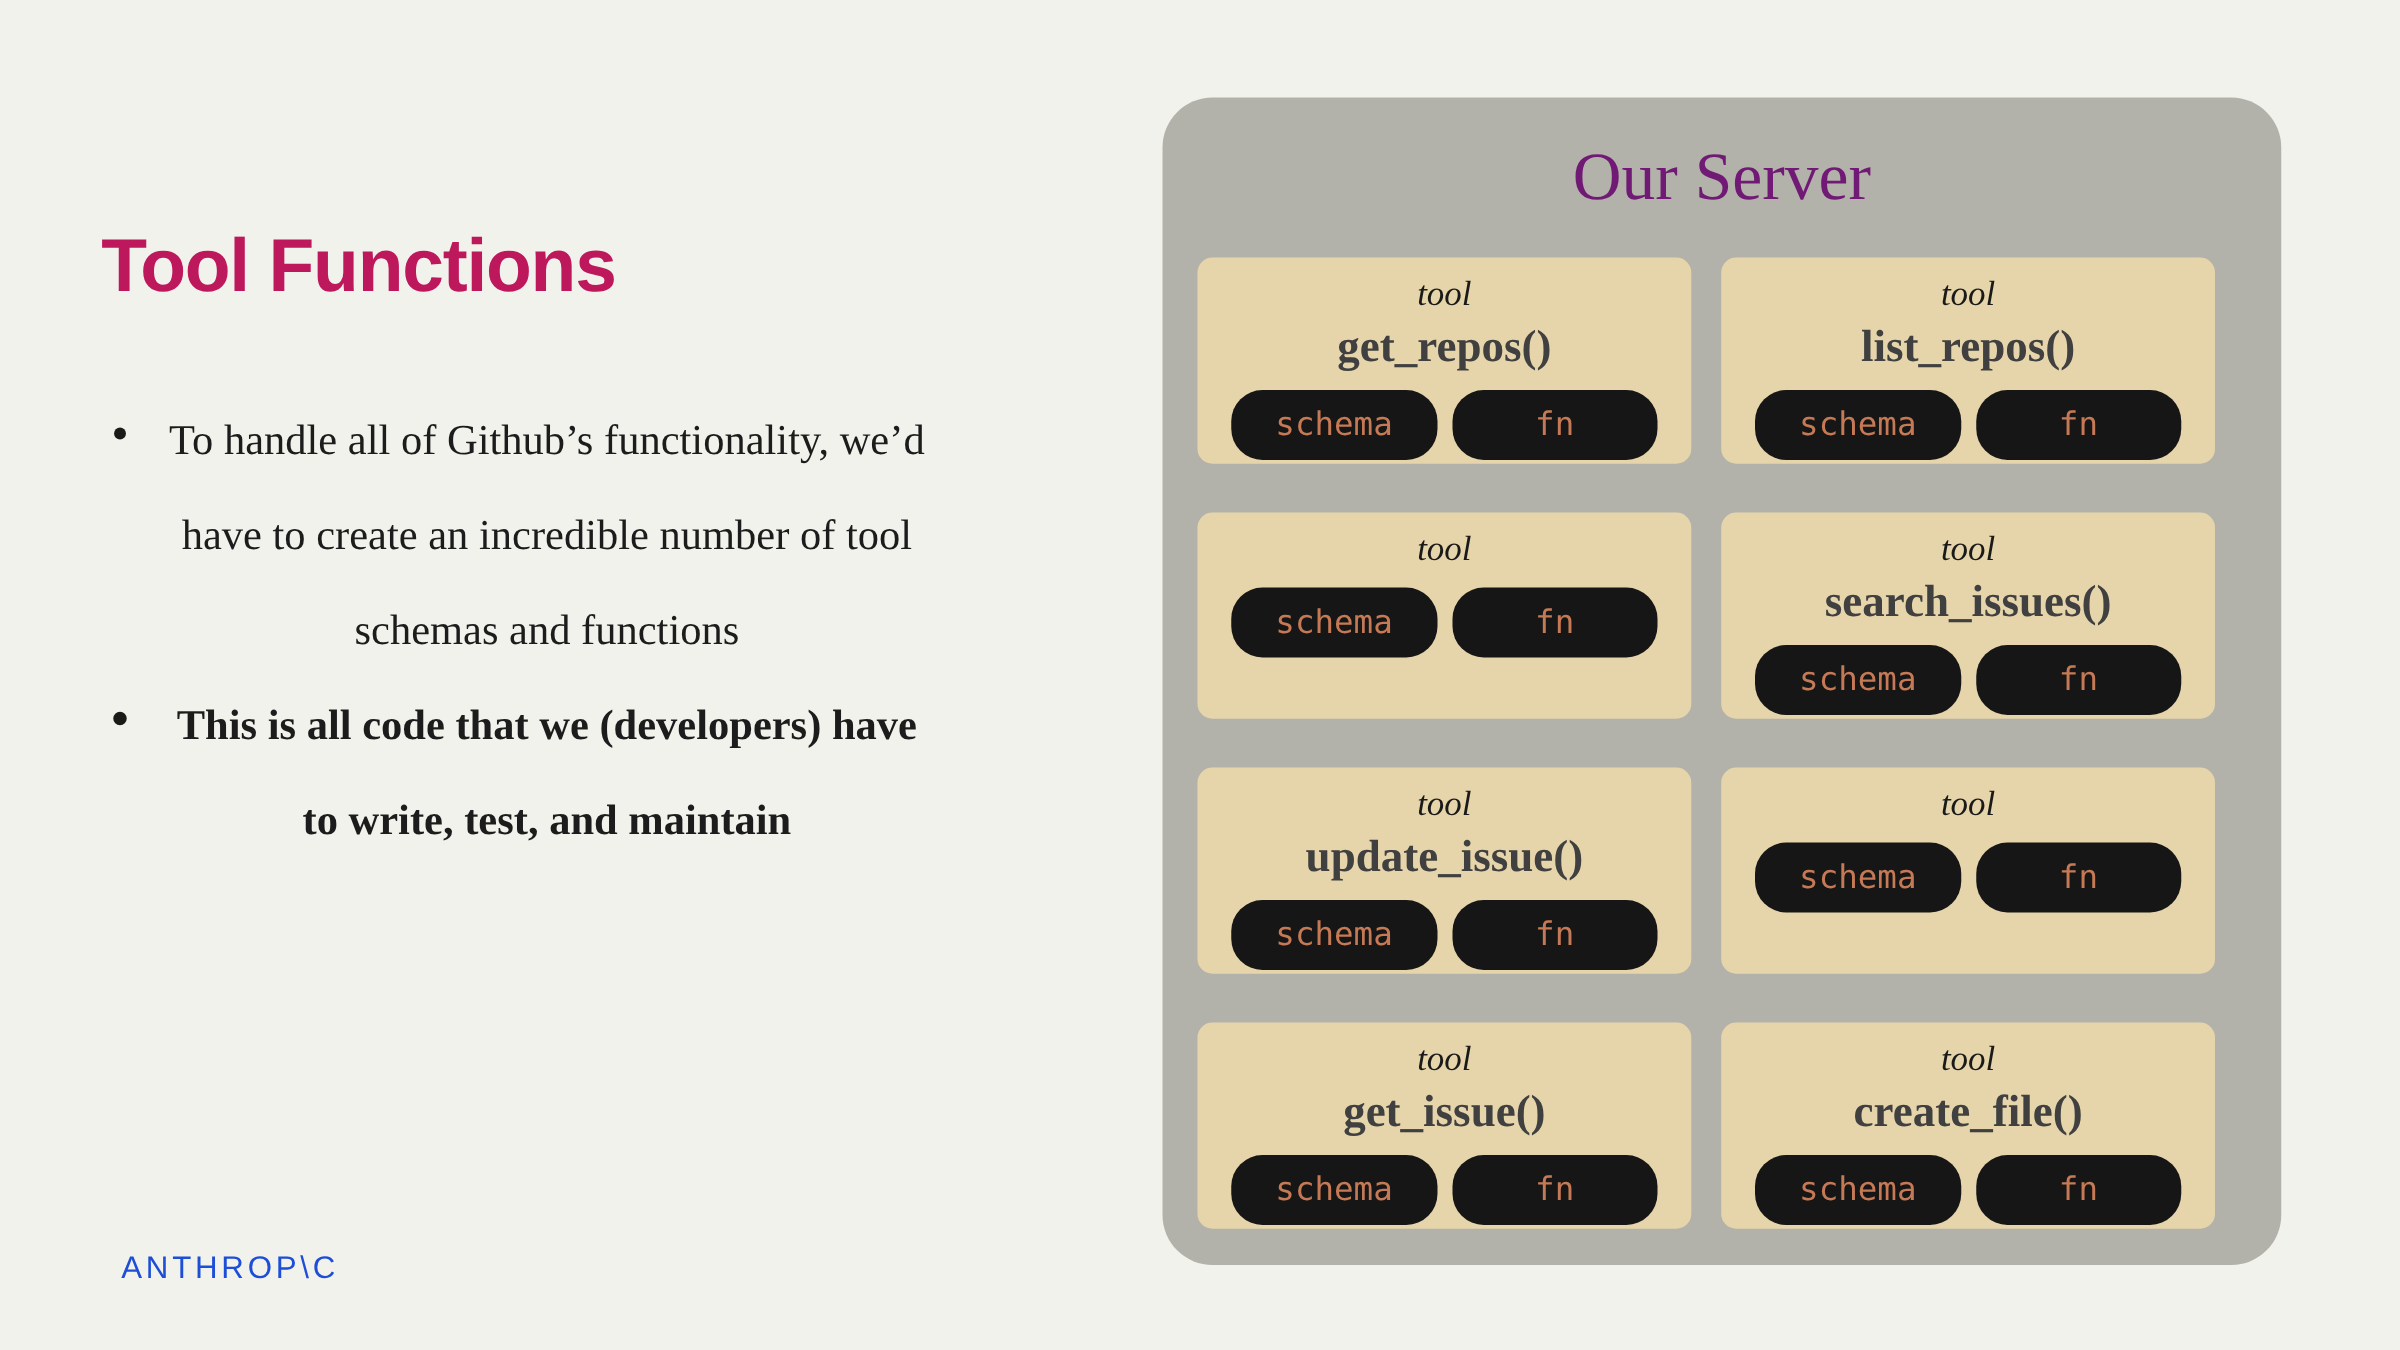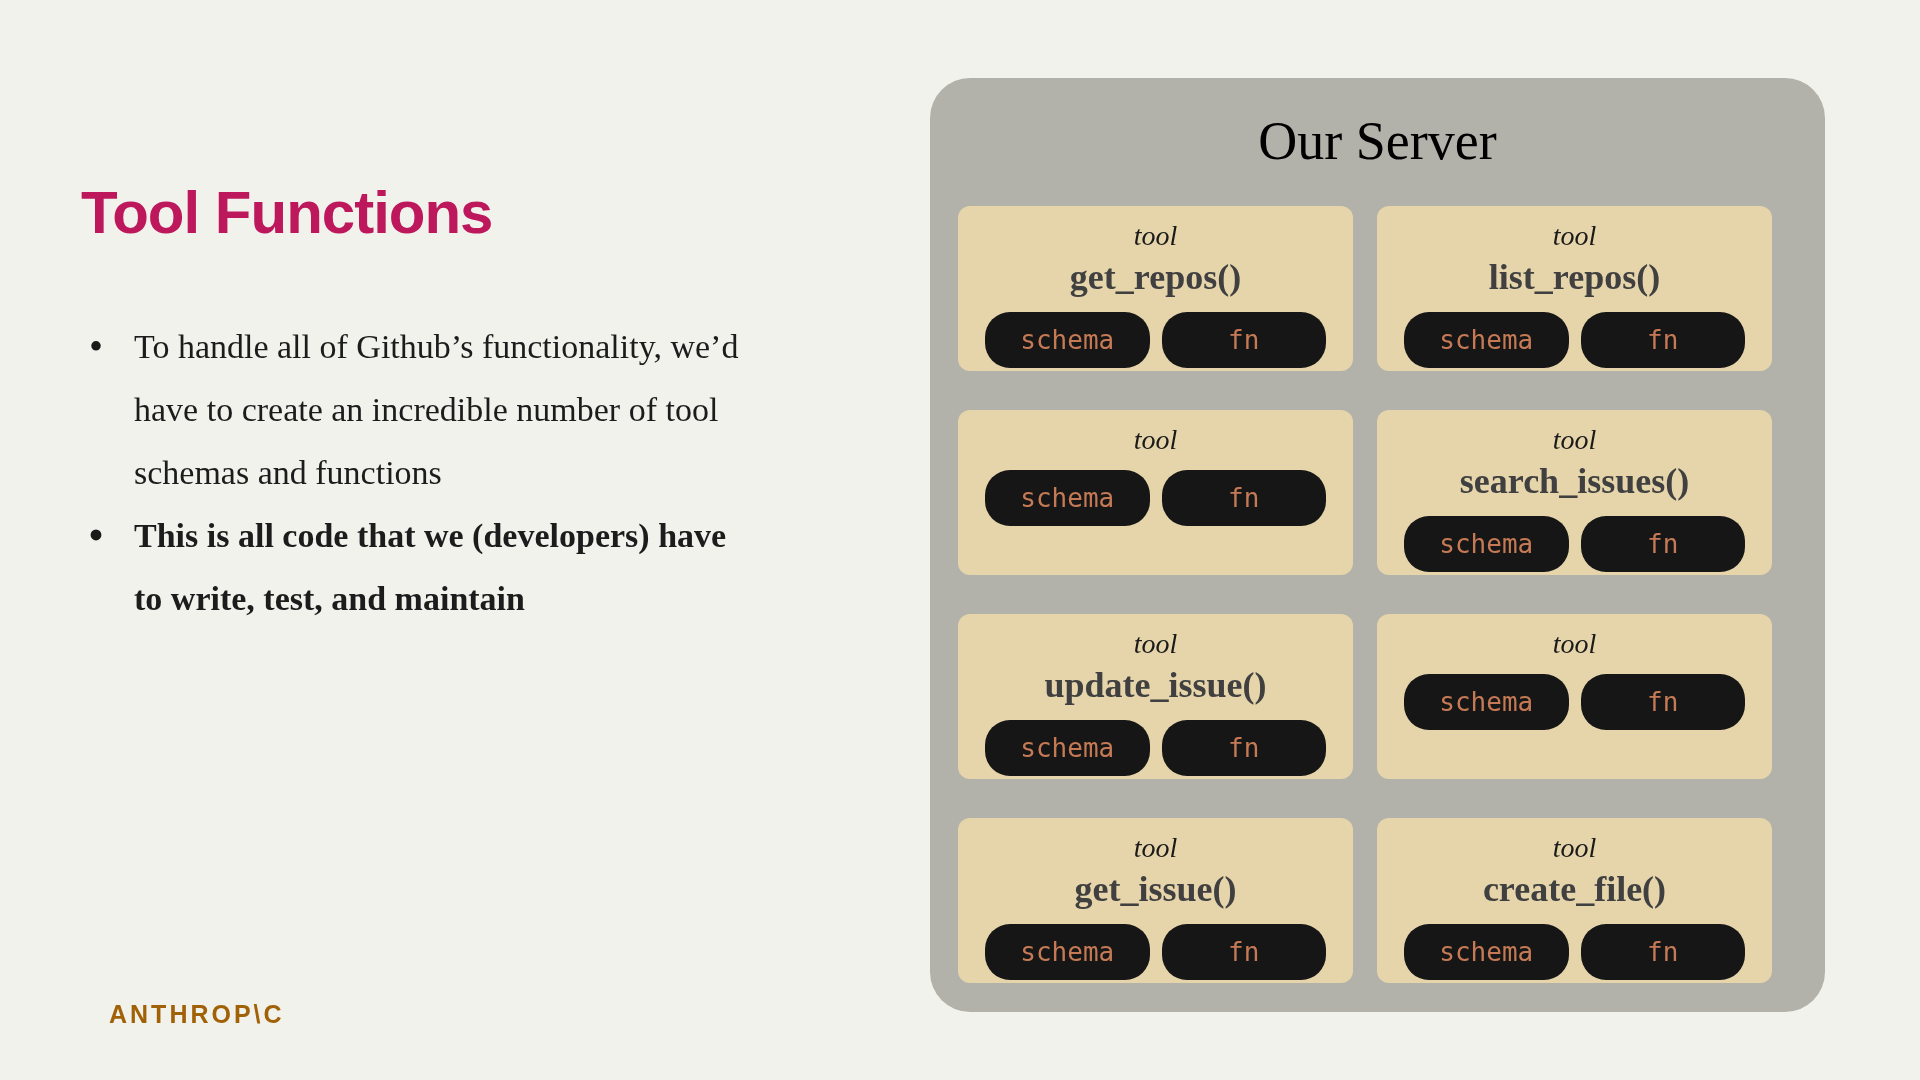--- a/index.html
+++ b/index.html
@@ -25,59 +25,59 @@
     position: absolute;
     left: 81px; top: 315px;
     width: 660px;
     list-style: none;
   }
   .bullet-list li {
     position: relative;
     padding-left: 53px;
     font-family: "Liberation Serif", serif;
     font-size: 34px;
-    line-height: 63px;
+    line-height: 76px;
     color: #1c1c1c;
+    text-align: center;
   }
   .bullet-list li::before {
     content: "\2022";
     position: absolute;
     left: 8px; top: 0;
     font-size: 40px;
     line-height: 63px;
     color: #1a1a18;
   }
   .bullet-list li.bold { font-weight: 700; }
 
   .brand-logo {
     position: absolute;
     left: 97px; top: 1000px;
     font-family: "Liberation Sans", sans-serif;
-    font-weight: 700;
+    font-weight: 400;
     font-size: 25px;
     letter-spacing: 3px;
-    color: #a16207;
-    margin-left: 12px;
+    color: #1d4ed8;
   }
 
   
   .server-panel {
     position: absolute;
     left: 930px; top: 78px;
     width: 895px; height: 934px;
     background: #b3b2aa;
     border-radius: 40px;
     padding-top: 32px;
   }
   .server-title {
     text-align: center;
     font-family: "Liberation Serif", serif;
     font-size: 54px;
     line-height: 62px;
-    color: #000000;
+    color: #701a75;
   }
   .tool-grid {
     margin: 34px 0 0 28px;
     display: grid;
     grid-template-columns: 395px 395px;
     grid-auto-rows: 165px;
     column-gap: 24px;
     row-gap: 39px;
   }
   .tool-card {

